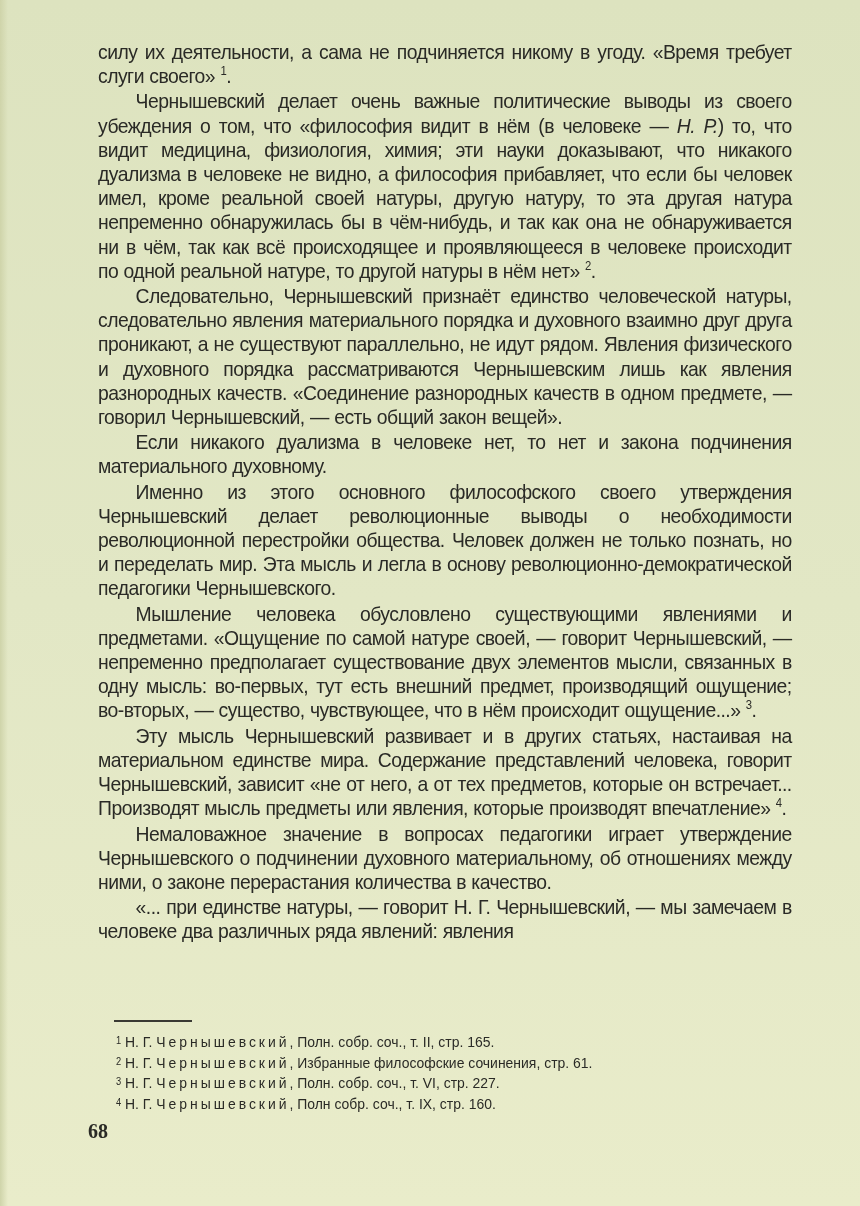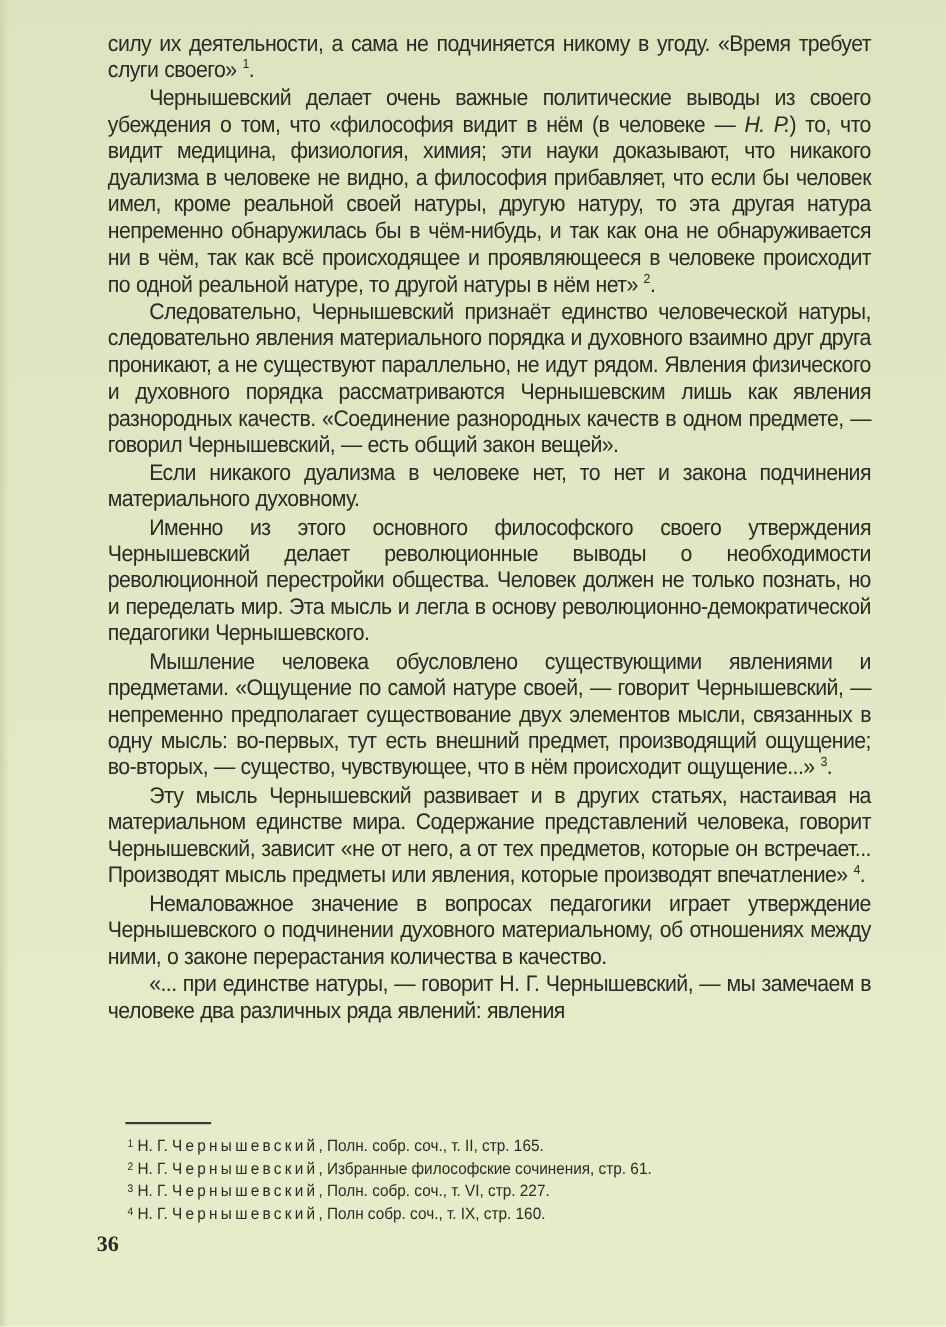--- a/index.html
+++ b/index.html
@@ -8,21 +8,21 @@
       background: linear-gradient(180deg, #dde3bf 0%, #e2e7c5 50%, #e9ecca 100%);
       position: relative;
       font-family: "Liberation Serif", "DejaVu Serif", serif;
       color: #2a2a26;
     }
     .left-edge {
       position: absolute; left: 0; top: 0; width: 8px; height: 1206px;
       background: linear-gradient(90deg, #cfd4aa, rgba(221,227,191,0));
     }
     .page {
-      position: absolute; left: 98px; top: 28px; width: 694px;
+      position: absolute; left: 98px; top: 40px; width: 694px;
     }
     .body-text {
       font-size: 20.6px;
       line-height: 24.2px;
       text-align: justify;
       font-family: "Liberation Sans Narrow", "Liberation Sans", "DejaVu Sans", sans-serif;
       letter-spacing: -0.55px;
       word-spacing: 0.5px;
       transform: scaleX(0.94);
       transform-origin: left top;
@@ -90,13 +90,13 @@
     <span class="fn-num">2</span><span>Н. Г.</span> <span class="spaced">Чернышевский</span><span>, Избранные философские сочинения, стр. 61.</span>
   </div>
   <div class="fn">
     <span class="fn-num">3</span><span>Н. Г.</span> <span class="spaced">Чернышевский</span><span>, Полн. собр. соч., т. VI, стр. 227.</span>
   </div>
   <div class="fn">
     <span class="fn-num">4</span><span>Н. Г.</span> <span class="spaced">Чернышевский</span><span>, Полн собр. соч., т. IX, стр. 160.</span>
   </div>
 </div>
 
-<div class="page-number">36</div>
+<div class="page-number">68</div>
 
 </body></html>

